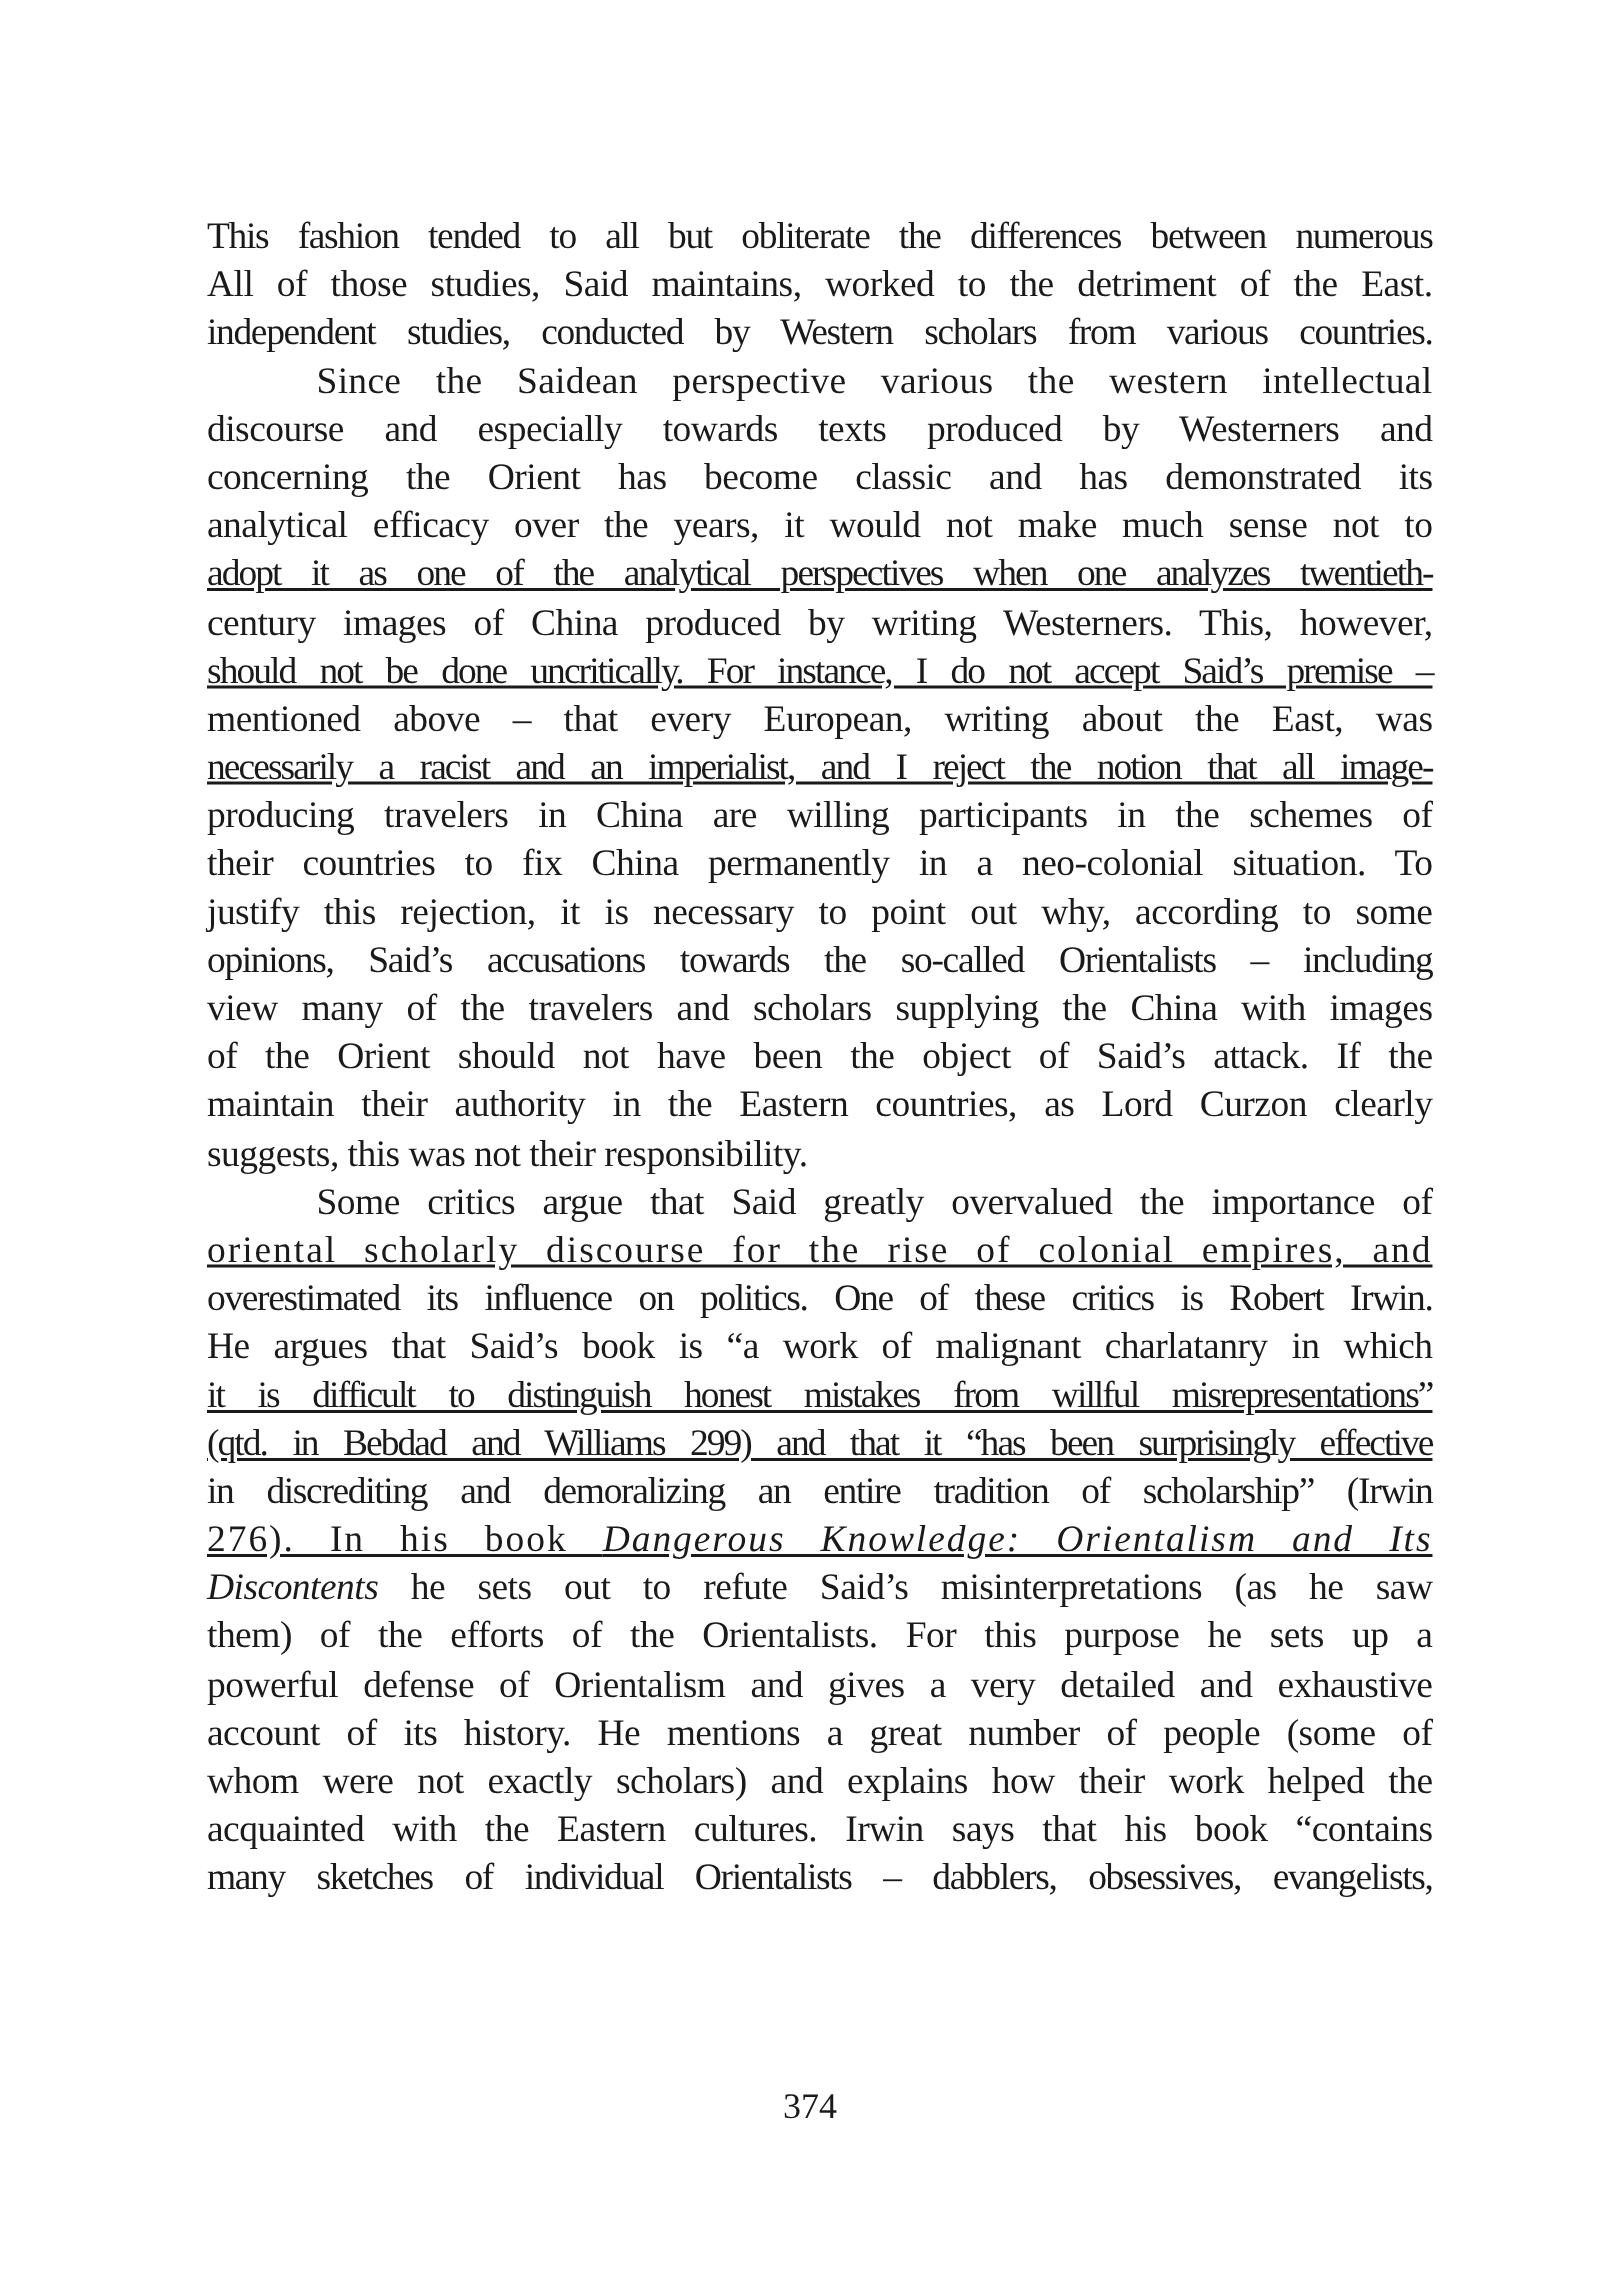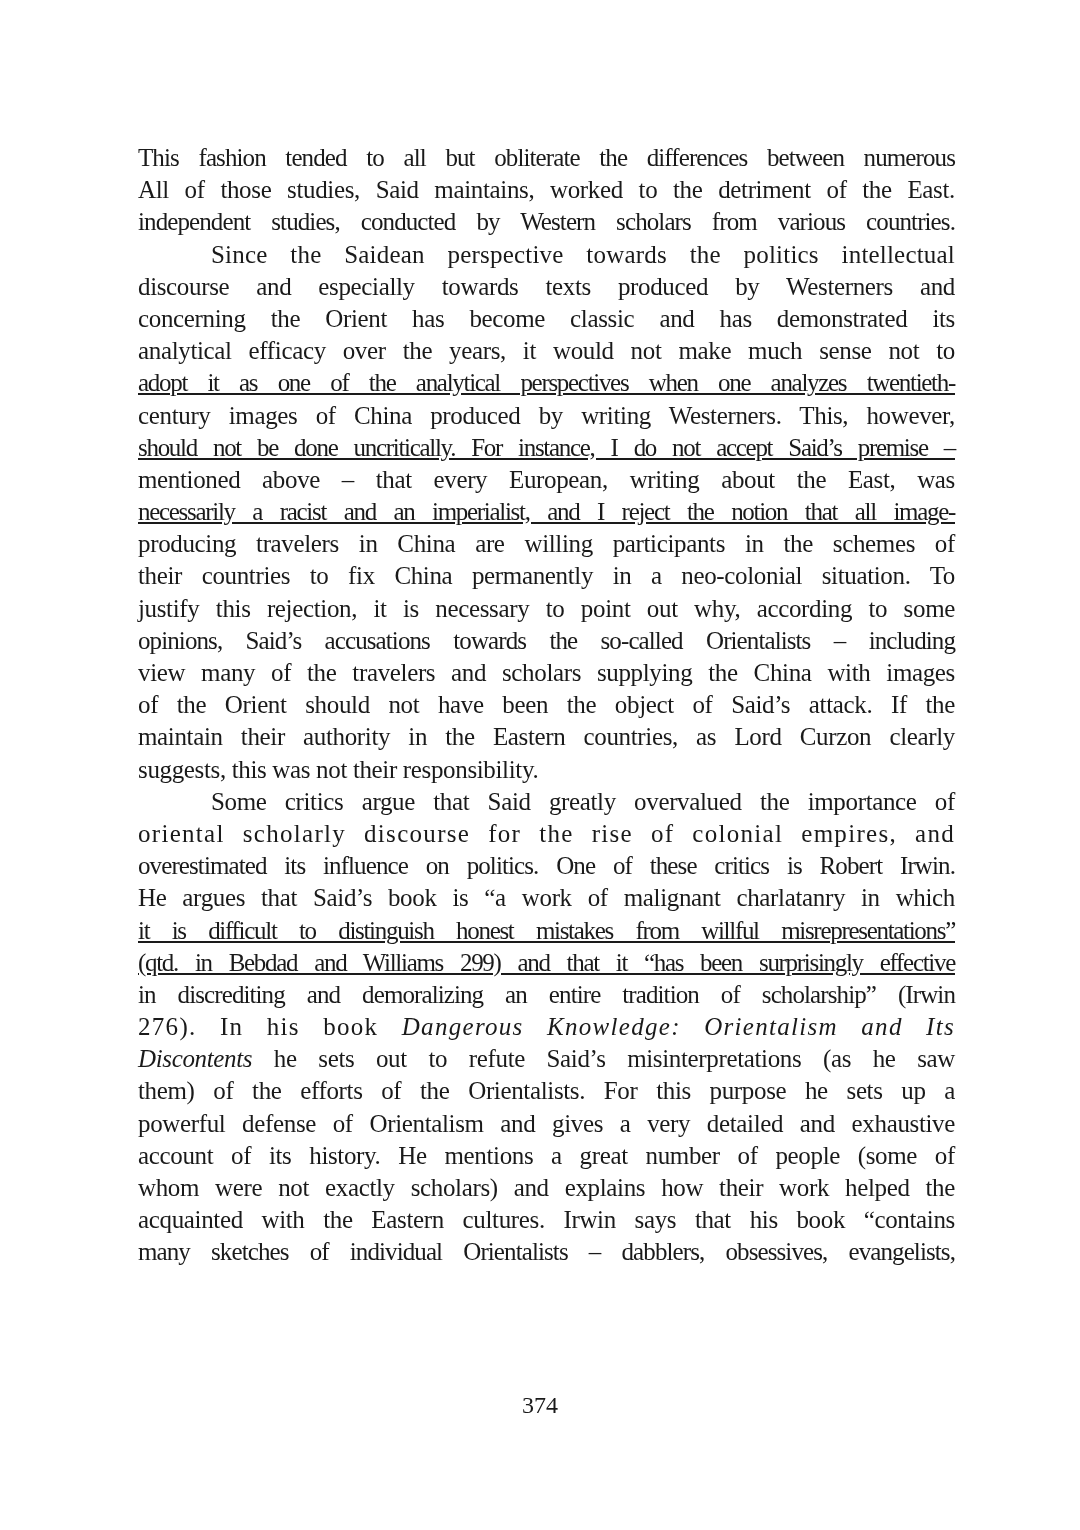--- a/index.html
+++ b/index.html
@@ -32,42 +32,42 @@
     letter-spacing: -0.35px;
     word-spacing: 0px;
   }
   .line.last {
     text-align-last: left;
   }
   .line.indent {
     padding-left: 73px;
   }
   .line.loose { letter-spacing: 0.2px; }
-  .line.xloose { letter-spacing: 1.3px; }
+  .line.xloose { letter-spacing: 1.3px; text-decoration: underline; }
   .line.tight { letter-spacing: -0.9px; }
   .line.xtight { letter-spacing: -1.3px; text-decoration: underline; }
   .it { font-style: italic; }
   .page-number {
     position: absolute;
     left: 0;
     width: 1080px;
     top: 1390px;
     text-align: center;
     font-size: 24px;
     line-height: 30px;
   }
 </style>
 </head>
 <body>
 
 <div class="page">
   <span class="line tight">This fashion tended to all but obliterate the differences between numerous</span>
   <span class="line">All of those studies, Said maintains, worked to the detriment of the East.</span>
   <span class="line tight">independent studies, conducted by Western scholars from various countries.</span>
-  <span class="line indent loose">Since the Saidean perspective towards the politics intellectual</span>
+  <span class="line indent loose">Since the Saidean perspective various the western intellectual</span>
   <span class="line">discourse and especially towards texts produced by Westerners and</span>
   <span class="line">concerning the Orient has become classic and has demonstrated its</span>
   <span class="line">analytical efficacy over the years, it would not make much sense not to</span>
   <span class="line xtight">adopt it as one of the analytical perspectives when one analyzes twentieth-</span>
   <span class="line">century images of China produced by writing Westerners. This, however,</span>
   <span class="line xtight">should not be done uncritically. For instance, I do not accept Said’s premise –</span>
   <span class="line">mentioned above – that every European, writing about the East, was</span>
   <span class="line xtight">necessarily a racist and an imperialist, and I reject the notion that all image-</span>
   <span class="line">producing travelers in China are willing participants in the schemes of</span>
   <span class="line">their countries to fix China permanently in a neo-colonial situation. To</span>

